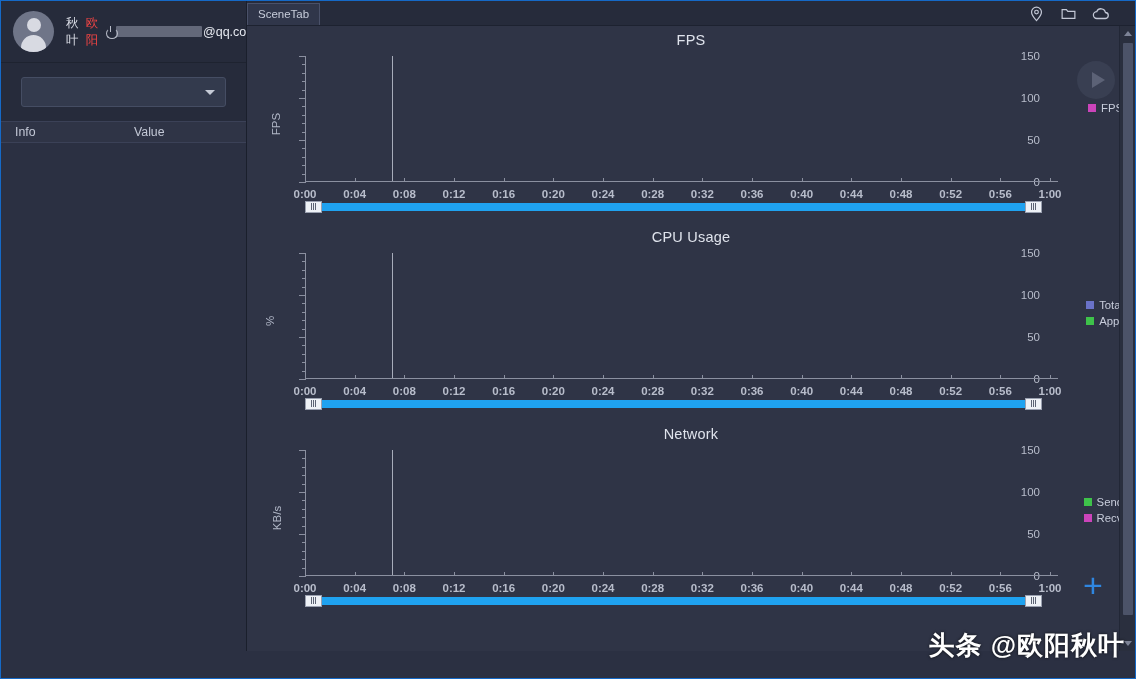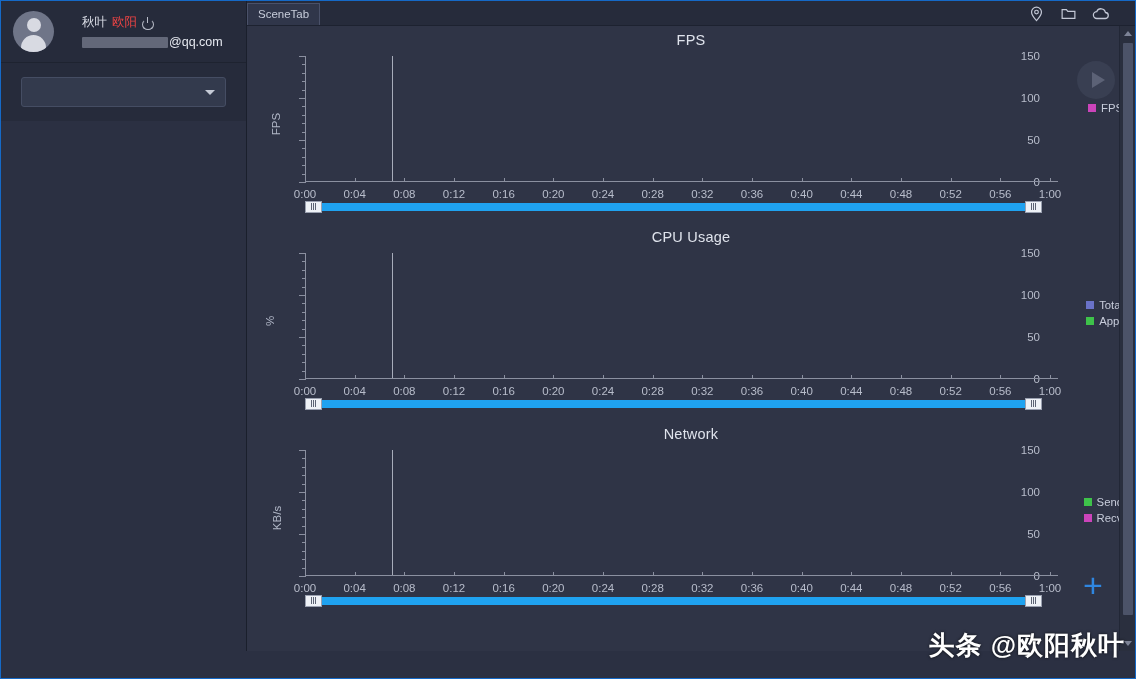--- a/index.html
+++ b/index.html
@@ -99,23 +99,23 @@
   }
   .avatar::after {
     content: "";
     position: absolute;
     width: 25px; height: 17px;
     border-radius: 13px 13px 0 0;
     background: #d8dae2;
     left: 8px; top: 24px;
   }
   .profile-info {
-    margin-left: 28px;
-    display: flex;
-    flex-direction: column;
+    margin-left: 12px;
+    display: flex;
+    flex-direction: row;
     gap: 4px;
   }
   .profile-line1 {
     display: flex; align-items: center; gap: 5px;
     font-size: 12.5px;
   }
   .pname-a { color: #d7dae3; }
   .pname-b { color: #ef4444; }
   .power-icon {
     width: 11px; height: 11px;
@@ -307,20 +307,21 @@
     width: 1px; height: 4px;
     background: #8b90a0;
   }
   .xtick-label {
     position: absolute;
     bottom: 0px;
     transform: translateX(-50%);
     color: #b8bdcb;
     font-size: 11.5px;
     white-space: nowrap;
+    font-weight: bold;
   }
   .cursor-line {
     position: absolute;
     top: 8px; bottom: 19px;
     width: 1px;
     background: #a7acba;
   }
   .legend {
     position: absolute;
     right: 12px;
@@ -464,20 +465,24 @@
       </div>
 
       <div class="sb-controls">
         <div class="combo">
           <span class="combo-empty"></span>
           <span class="caret"></span>
         </div>
       </div>
 
 
+      <div class="tbl-head">
+        <div class="th th-info">Info</div>
+        <div class="th th-value">Value</div>
+      </div>
       <div class="tbl-body"></div>
     </div>
 
     <div class="main">
 
       <div class="tabbar">
         <div class="scene-tab">SceneTab</div>
         <div class="top-icons">
           <div class="ti">
             <svg viewBox="0 0 24 24" width="17" height="17" fill="none" stroke="currentColor" stroke-width="1.7">

